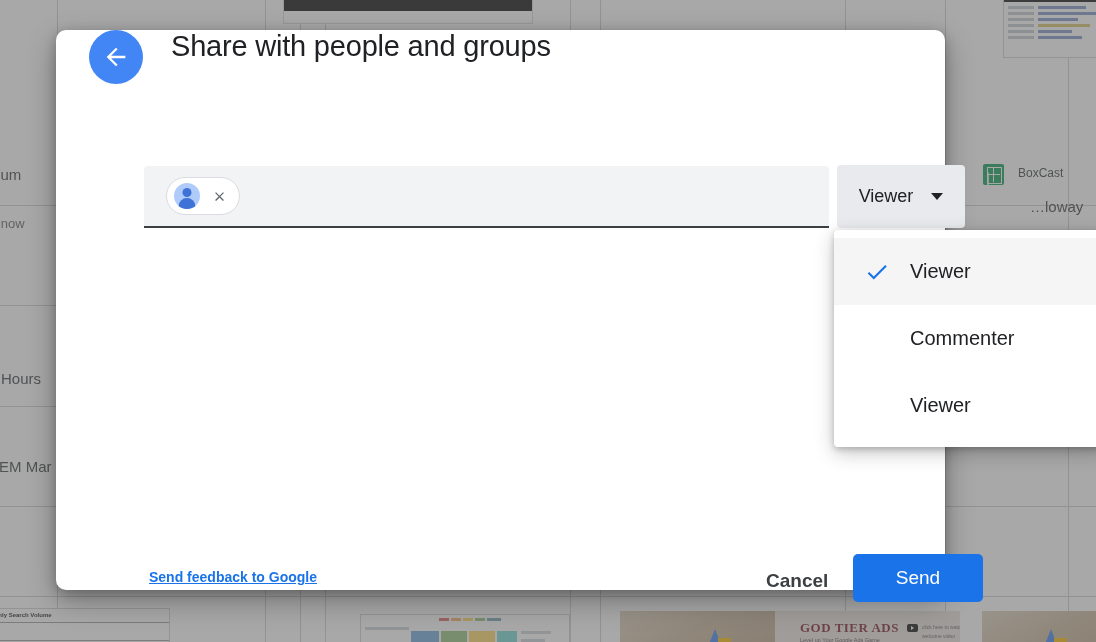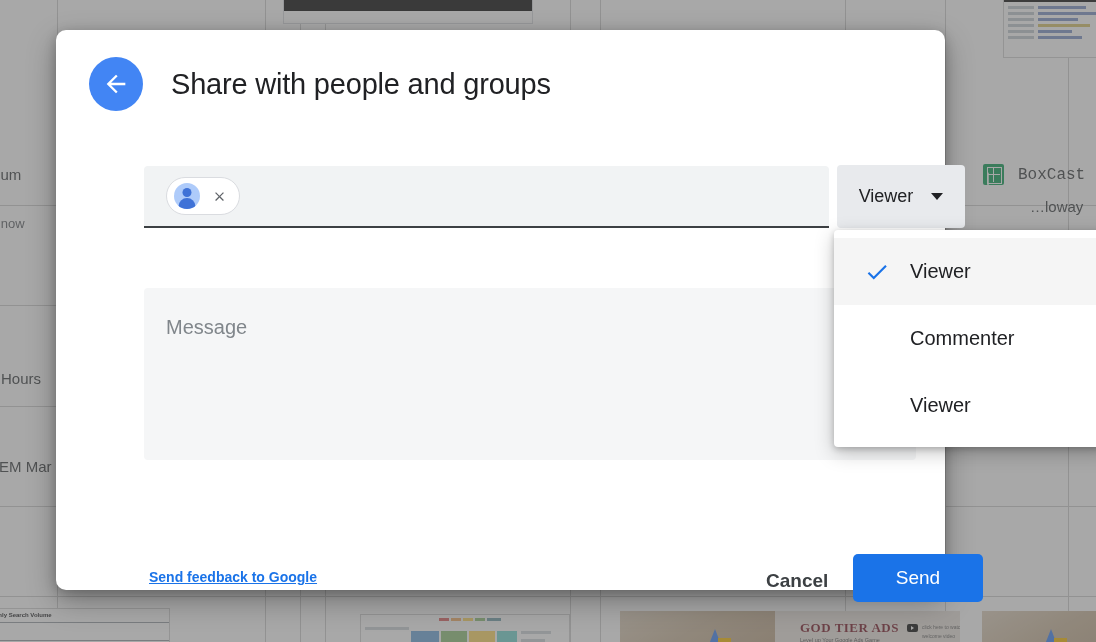--- a/index.html
+++ b/index.html
@@ -133,21 +133,21 @@
     border-radius: 10px;
     box-shadow: 0 11px 30px rgba(0,0,0,0.30), 0 3px 12px rgba(0,0,0,0.22);
     overflow: visible;
   }
 
   .dlg-header {
     position: absolute;
     left: 0; top: 0; right: 8px;
     height: 108px;
     display: flex;
-    align-items: center;
+    align-items: flex-start;
     padding-left: 33px;
   }
   .back-btn {
     width: 54px; height: 54px;
     border-radius: 50%;
     background: #4285f4;
     display: flex; align-items: center; justify-content: center;
     flex: none;
     cursor: pointer;
     border: none;
@@ -409,21 +409,21 @@
   <div class="bg-vline" style="left:1068px;"></div>
 
   <div class="bg-text" style="left:-22px; top:166px;">…sum</div>
   <div class="bg-text small" style="left:-26px; top:216px;">…st now</div>
   <div class="bg-text" style="left:-14px; top:370px;">…Hours</div>
   <div class="bg-text" style="left:-16px; top:458px;">…EM Mar</div>
 
   <div class="sheets-icon" style="left:983px; top:164px;">
     <div class="sheets-bar"></div>
   </div>
-  <div class="bg-text" style="left:1018px; top:166px; font-size:16px;font-family:Liberation Mono, monospace;">BoxCast </div>
+  <div class="bg-text" style="left:1018px; top:166px; font-size:12px;">BoxCast </div>
   <div class="bg-text" style="left:1030px; top:198px; font-size:15px;">…loway </div>
   <div class="bg-text" style="left:1050px; top:370px; font-size:16px;">…ocess</div>
 
   <div class="thumb" style="left:283px; top:-54px; width:250px; height:78px;">
     <div class="thumb-dark-bar" style="top:52px; height:12px;"></div>
   </div>
   <div class="ss-thumb" style="left:1003px; top:-4px; width:150px; height:62px;">
     <div class="ss-head"></div>
     <div class="ss-cell" style="left:4px;  top:9px;  width:26px; background:#c2c9d1;"></div>
     <div class="ss-cell" style="left:4px;  top:15px; width:26px; background:#c2c9d1;"></div>
@@ -507,23 +507,20 @@
       </span>
     </span>
   </div>
 
   <button class="role-btn">
     <span class="role-btn-label">Viewer</span>
     <span class="caret"></span>
   </button>
 
 
-  <div class="msgbox">
-    <span class="msg-placeholder">Message</span>
-  </div>
 
 
   <a class="feedback-link">Send feedback to Google</a>
   <button class="cancel-btn">Cancel</button>
   <button class="send-btn">Send</button>
 
   <div class="role-menu">
     <div class="role-item selected">
       <span class="role-check">
         <svg width="26" height="26" viewBox="0 0 24 24">

